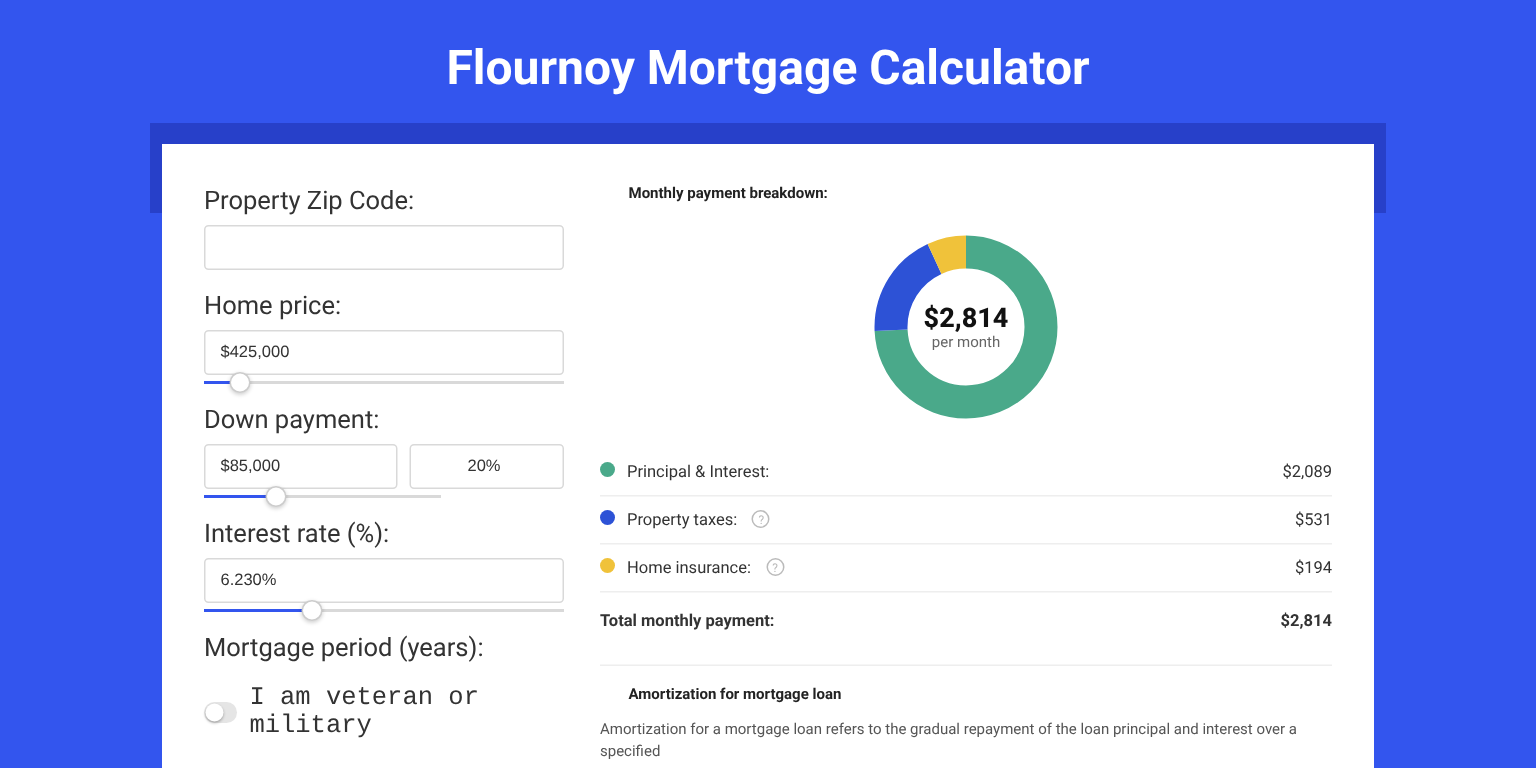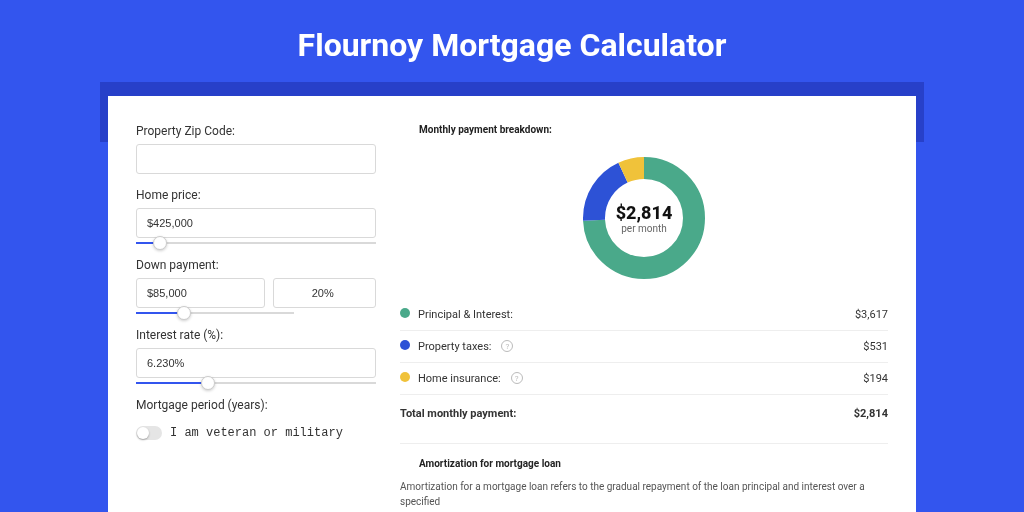--- a/index.html
+++ b/index.html
@@ -26,21 +26,21 @@
     background: #fff;
     margin: -46px 108px 0 108px;
     padding: 28px 28px 0 28px;
     display: flex;
     gap: 24px;
     height: 430px;
   }
   .col-left { width: 240px; flex-shrink: 0; }
   .col-right { flex: 1; }
   .label {
-    font-size: 12px;
+    font-size: 17px;
     color: #333;
     margin-bottom: 6px;
   }
   .input {
     width: 100%;
     height: 30px;
     border: 1px solid #d9d9d9;
     border-radius: 3px;
     padding: 0 10px;
     font-size: 11px;
@@ -228,21 +228,21 @@
           <div class="donut-sub">per month</div>
         </div>
       </div>
     </div>
 
     <div class="legend-row">
       <div class="legend-left">
         <span class="dot" style="background:#4aa98a"></span>
         <span>Principal &amp; Interest:</span>
       </div>
-      <span>$3,617</span>
+      <span>$2,089</span>
     </div>
 
     <div class="legend-row">
       <div class="legend-left">
         <span class="dot" style="background:#2d52d6"></span>
         <span>Property taxes:</span>
         <span class="info-icon">?</span>
       </div>
       <span>$531</span>
     </div>

